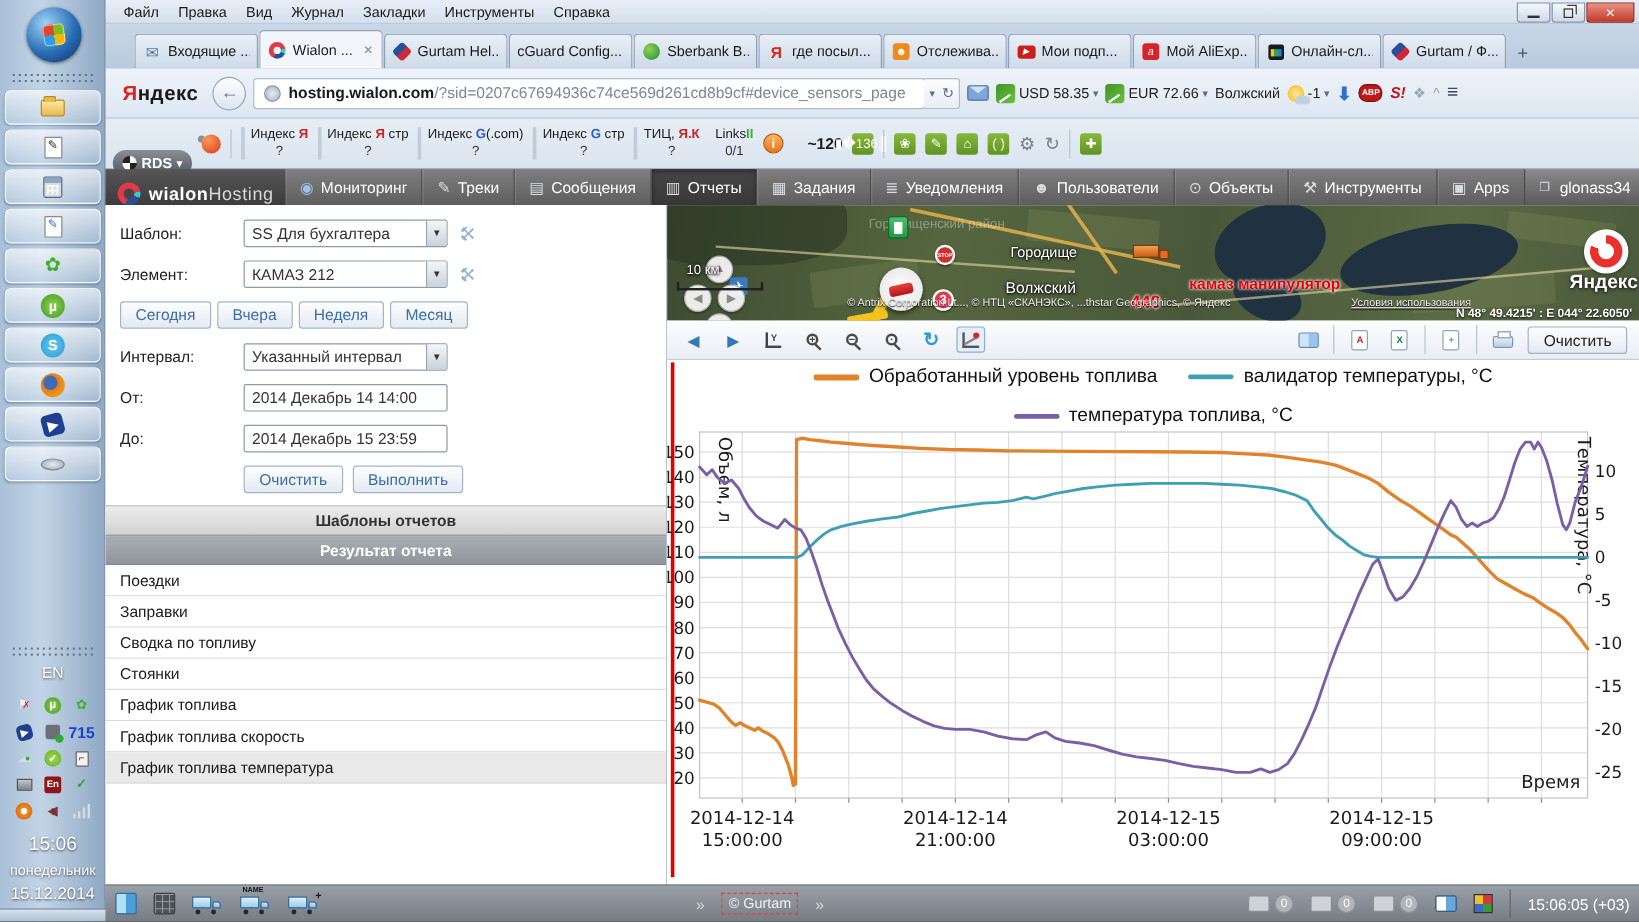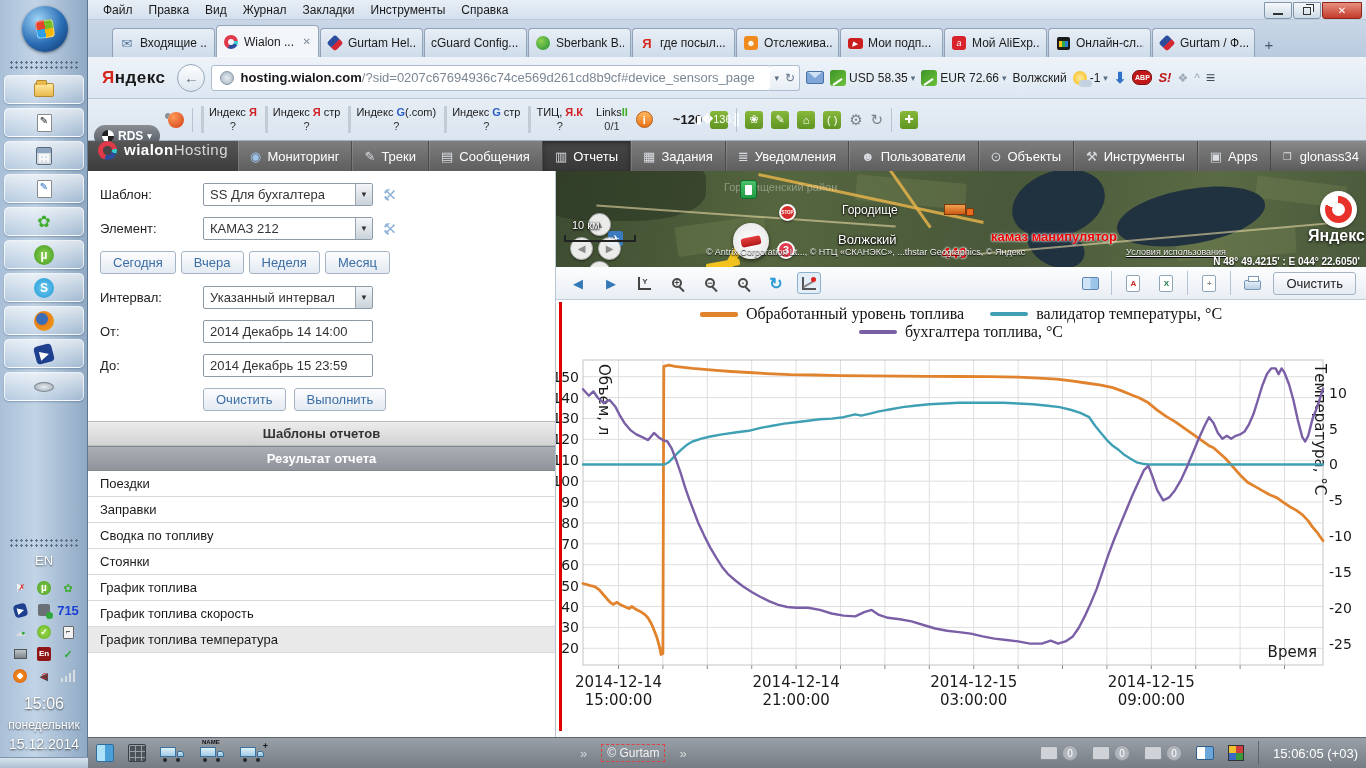--- a/index.html
+++ b/index.html
@@ -111,21 +111,21 @@
   .infico{width:17px;height:17px;border-radius:50%;background:linear-gradient(#ffb75e,#e8731a);color:#fff;
     font-weight:bold;font-size:11px;display:flex;align-items:center;justify-content:center;border:1px solid #b55a10;}
   .cnt120{font-weight:bold;font-size:13px;margin-left:12px;}
   .gsq{width:18px;height:18px;border-radius:3px;background:linear-gradient(#86b83a,#5f9422);color:#fff;
     display:flex;align-items:center;justify-content:center;font-size:11px;}
   .gray-ico{color:#79828c;font-size:15px;}
   .vr{width:1px;height:24px;background:#b6c3d2;}
 
   
   .wnav{height:30px;display:flex;background:linear-gradient(#8a8a8a,#5b5b5b);color:#fff;}
-  .wlogo{width:178px;background:linear-gradient(#565656,#3c3c3c);display:flex;align-items:flex-start;gap:7px;padding:0 10px;}
+  .wlogo{width:178px;background:linear-gradient(#565656,#3c3c3c);display:flex;align-items:flex-end;gap:7px;padding:0 10px;}
   .wmark{width:19px;height:19px;border-radius:50%;background:conic-gradient(from -40deg,#e03a4a 0 120deg,#35ccd0 0 150deg,#2b4d9b 0 240deg,#e03a4a 0);position:relative;}
   .wmark::after{content:"";position:absolute;inset:5px;border-radius:50%;background:#464646;}
   .wlogotext{font-size:15px;letter-spacing:.5px;}
   .wlogotext .l2{color:#d8d8d8;font-weight:normal;}
   .wnavitem{display:flex;align-items:center;gap:6px;padding:0 12px;border-right:1px solid #4a4a4a;
     box-shadow:inset 1px 0 0 rgba(255,255,255,.12);background:linear-gradient(#7e7e7e,#5e5e5e);font-size:13px;}
   .wnavitem.active{background:linear-gradient(#464646,#383838);box-shadow:inset 0 2px 4px rgba(0,0,0,.4);}
   .wnavico{font-size:13px;color:#d9dde2;}
   .waccount{margin-left:auto;display:flex;align-items:center;gap:8px;padding:0 12px;font-size:13px;}
 
@@ -211,21 +211,21 @@
   .doc{width:14px;height:17px;background:#fff;border:1px solid #8fa5b8;border-radius:2px;font-weight:bold;font-size:8px;
     display:flex;align-items:center;justify-content:center;}
   .book{width:17px;height:13px;border:1px solid #5b87b0;border-radius:2px;background:linear-gradient(90deg,#cfe4f7 48%,#9cc4e8 52%);}
   .printer{width:17px;height:10px;background:linear-gradient(#e8f0f8,#b8cfe4);border:1px solid #7a98b5;border-radius:2px;position:relative;margin-top:4px;}
   .printer::before{content:"";position:absolute;top:-5px;left:3px;width:9px;height:4px;background:#fff;border:1px solid #7a98b5;}
   .spacer{flex:1;}
 
   
   .chart{flex:1;position:relative;background:#fff;overflow:hidden;}
   .redmarker{position:absolute;left:3px;top:2px;width:3px;bottom:6px;background:#e00000;}
-  .legend{position:absolute;top:5px;left:0;right:0;display:flex;flex-direction:column;align-items:center;gap:0;z-index:5;font-family:Liberation Serif, serif;}
+  .legend{position:absolute;top:5px;left:0;right:0;display:flex;flex-direction:column;align-items:center;gap:15px;z-index:5;}
   .legrow{display:flex;gap:26px;}
   .legitem{display:flex;align-items:center;gap:8px;font-size:16px;color:#111;}
   .swatch{width:38px;height:4px;border-radius:2px;}
   #chart-svg{position:absolute;left:0;top:0;}
   #chart-svg .grid{stroke:#dedede;stroke-width:1;}
   #chart-svg .plot-border{fill:none;stroke:#c4c4c4;stroke-width:1;}
   #chart-svg .tick{font:14px "DejaVu Sans",sans-serif;fill:#1a1a1a;}
   #chart-svg .left{text-anchor:end;}
   #chart-svg .right{text-anchor:start;}
   #chart-svg .xtick{font:15px "DejaVu Sans",sans-serif;fill:#1a1a1a;text-anchor:middle;}
@@ -740,21 +740,21 @@
                   <span>Обработанный уровень топлива</span>
                 </span>
               <span class="legitem">
                   <span class="swatch" style="background: rgb(63, 160, 180);"></span>
                   <span>валидатор температуры, °C</span>
                 </span>
             </div>
             <div class="legrow">
               <span class="legitem">
                   <span class="swatch" style="background: rgb(122, 95, 166);"></span>
-                  <span>бухгалтера топлива, °C</span>
+                  <span>температура топлива, °C</span>
                 </span>
             </div>
           </div>
           <svg id="chart-svg" width="806" height="437">
               <line class="grid" x1="27" y1="348.28767123287673" x2="767" y2="348.28767123287673"></line>
               <line class="grid" x1="27" y1="327.3972602739726" x2="767" y2="327.3972602739726"></line>
               <line class="grid" x1="27" y1="306.5068493150685" x2="767" y2="306.5068493150685"></line>
               <line class="grid" x1="27" y1="285.6164383561644" x2="767" y2="285.6164383561644"></line>
               <line class="grid" x1="27" y1="264.7260273972603" x2="767" y2="264.7260273972603"></line>
               <line class="grid" x1="27" y1="243.83561643835617" x2="767" y2="243.83561643835617"></line>

